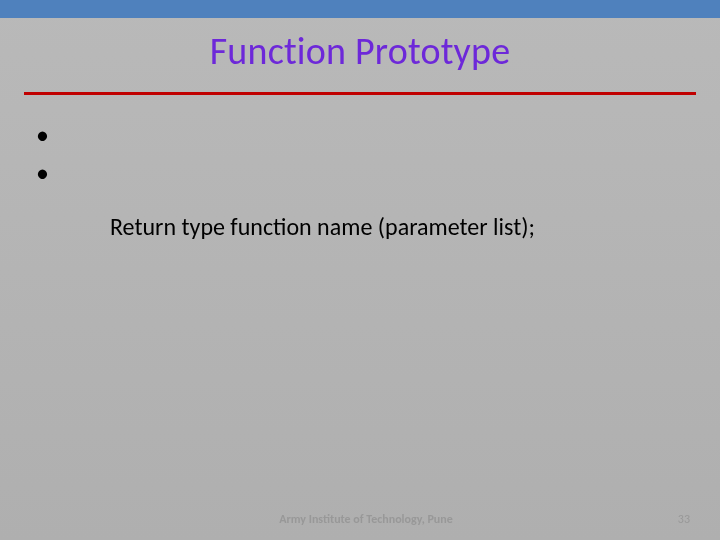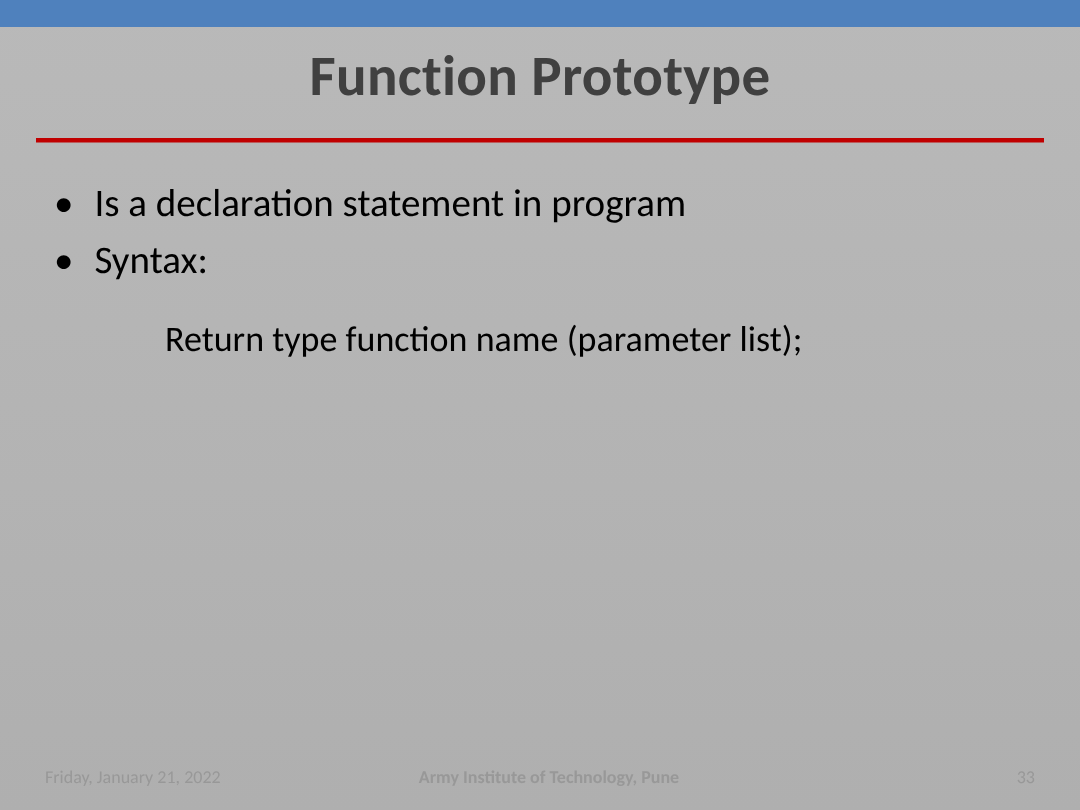--- a/index.html
+++ b/index.html
@@ -16,22 +16,22 @@
     background: #4f81bd;
   }
   .title-zone {
     position: absolute;
     top: 28px;
     left: 0; right: 0;
     text-align: center;
   }
   .title {
     font-size: 38px;
-    font-weight: 700;
-    color: #404040;
+    font-weight: 400;
+    color: #6d28d9;
     letter-spacing: 0.2px;
   }
   .title-underline {
     position: absolute;
     top: 92px;
     left: 24px;
     right: 24px;
     height: 3px;
     background: #c00000;
   }
@@ -96,26 +96,23 @@
 <div class="top-bar"></div>
 
 <div class="title-zone">
   <div class="title">Function Prototype</div>
 </div>
 <div class="title-underline"></div>
 
 <div class="body-area">
   <div class="bullet-row">
     <span class="bullet-dot">•</span>
-    <span class="bullet-text">Is a declaration statement in program</span>
   </div>
   <div class="bullet-row">
     <span class="bullet-dot">•</span>
-    <span class="bullet-text">Syntax:</span>
   </div>
   <div class="syntax-line">Return type function name (parameter list);</div>
 </div>
 
 <div class="footer">
-  <div class="footer-left">Friday, January 21, 2022</div>
   <div class="footer-center">Army Institute of Technology, Pune</div>
   <div class="footer-right">33</div>
 </div>
 
 </body></html>

